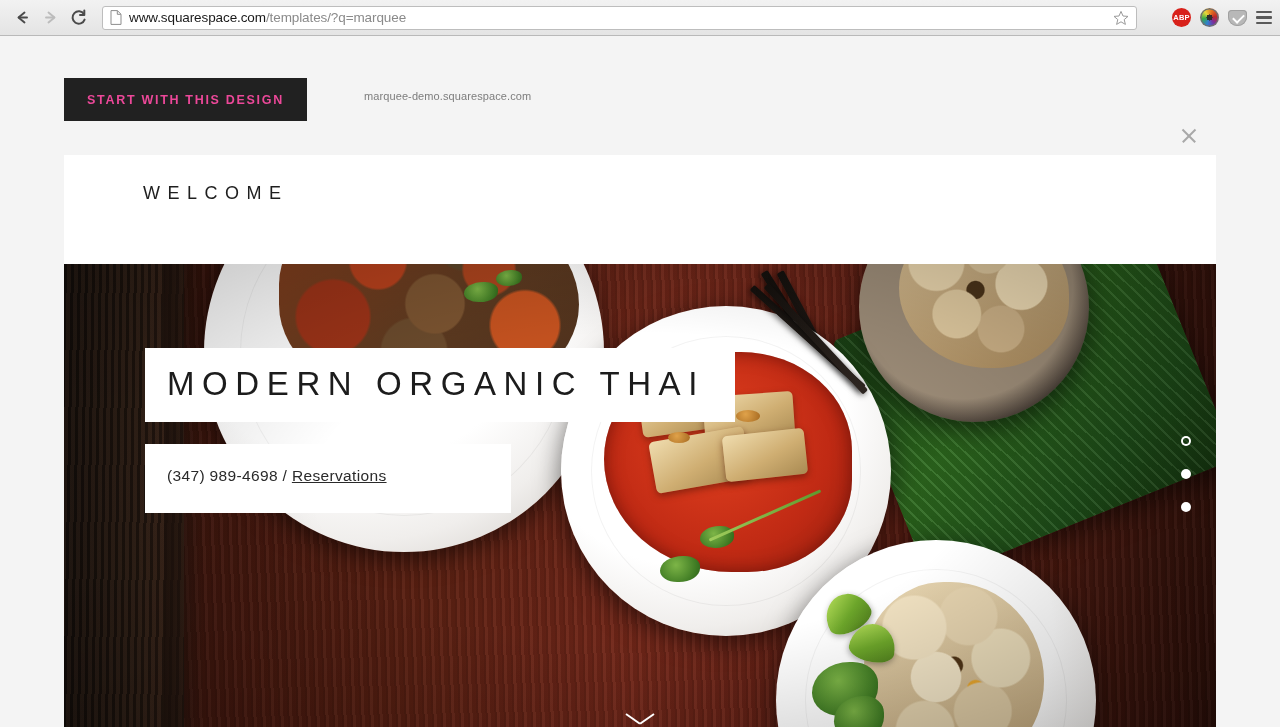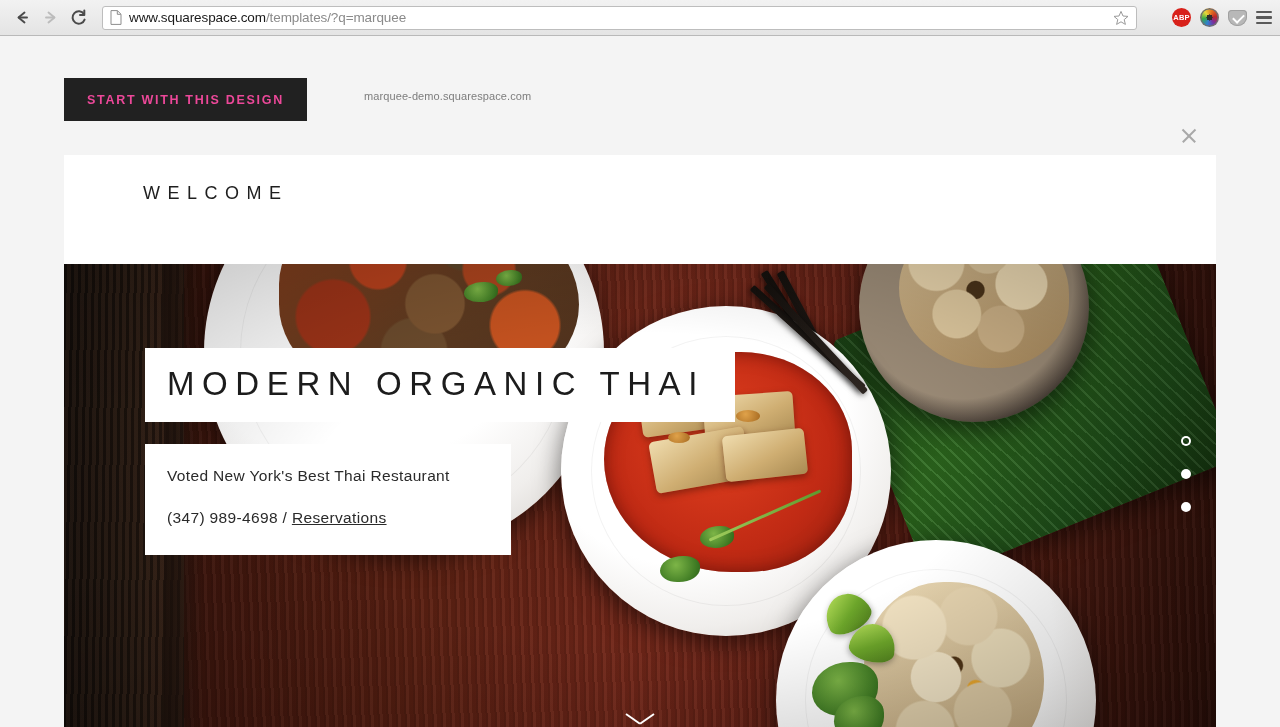--- a/index.html
+++ b/index.html
@@ -468,21 +468,20 @@
       <div class="herb" style="left:770px; top:432px; width:50px; height:44px;"></div>
 
       <div class="hero-grade"></div>
     </div>
 
     <div class="headline-box">
       <div class="headline">MODERN ORGANIC THAI</div>
     </div>
 
     <div class="subcard">
-      <div class="subline">Voted New York's Best Thai Restaurant</div>
       <div class="subline"><span>(347) 989-4698 / </span><span class="res-link">Reservations</span></div>
     </div>
 
     <div class="dots">
       <div class="dot active"></div>
       <div class="dot"></div>
       <div class="dot"></div>
     </div>
 
     <div class="scroll-chevron"></div>

